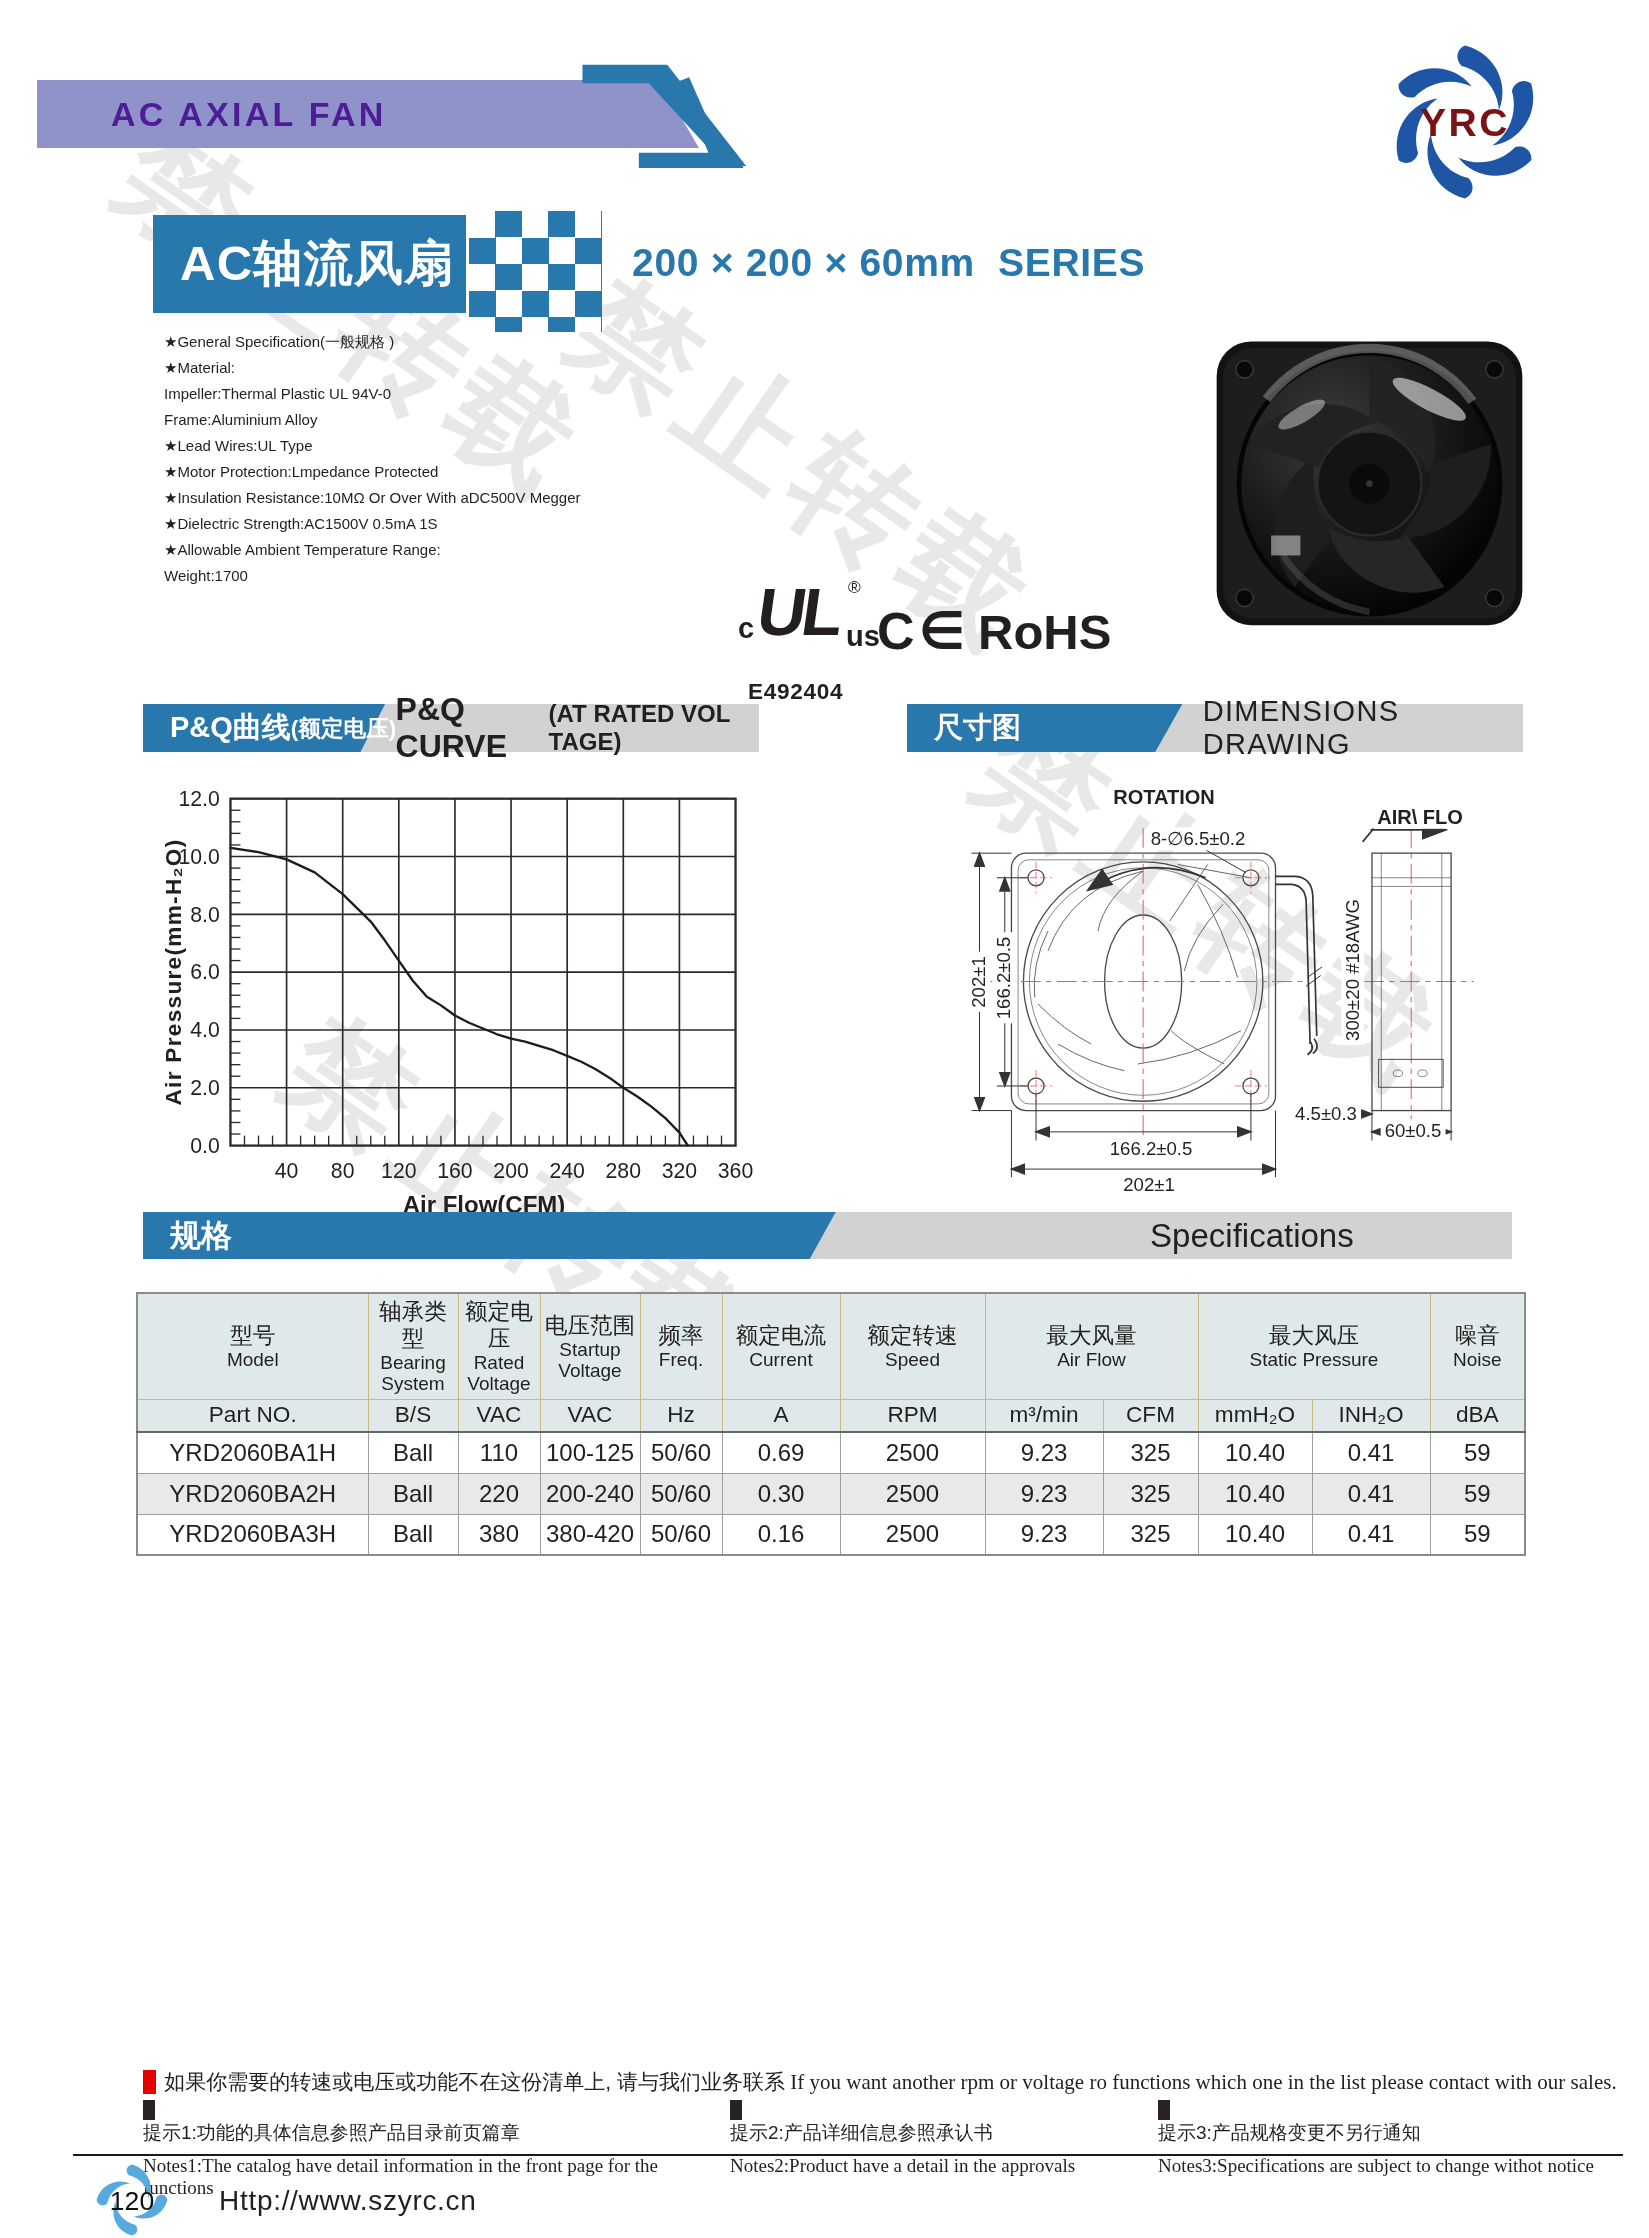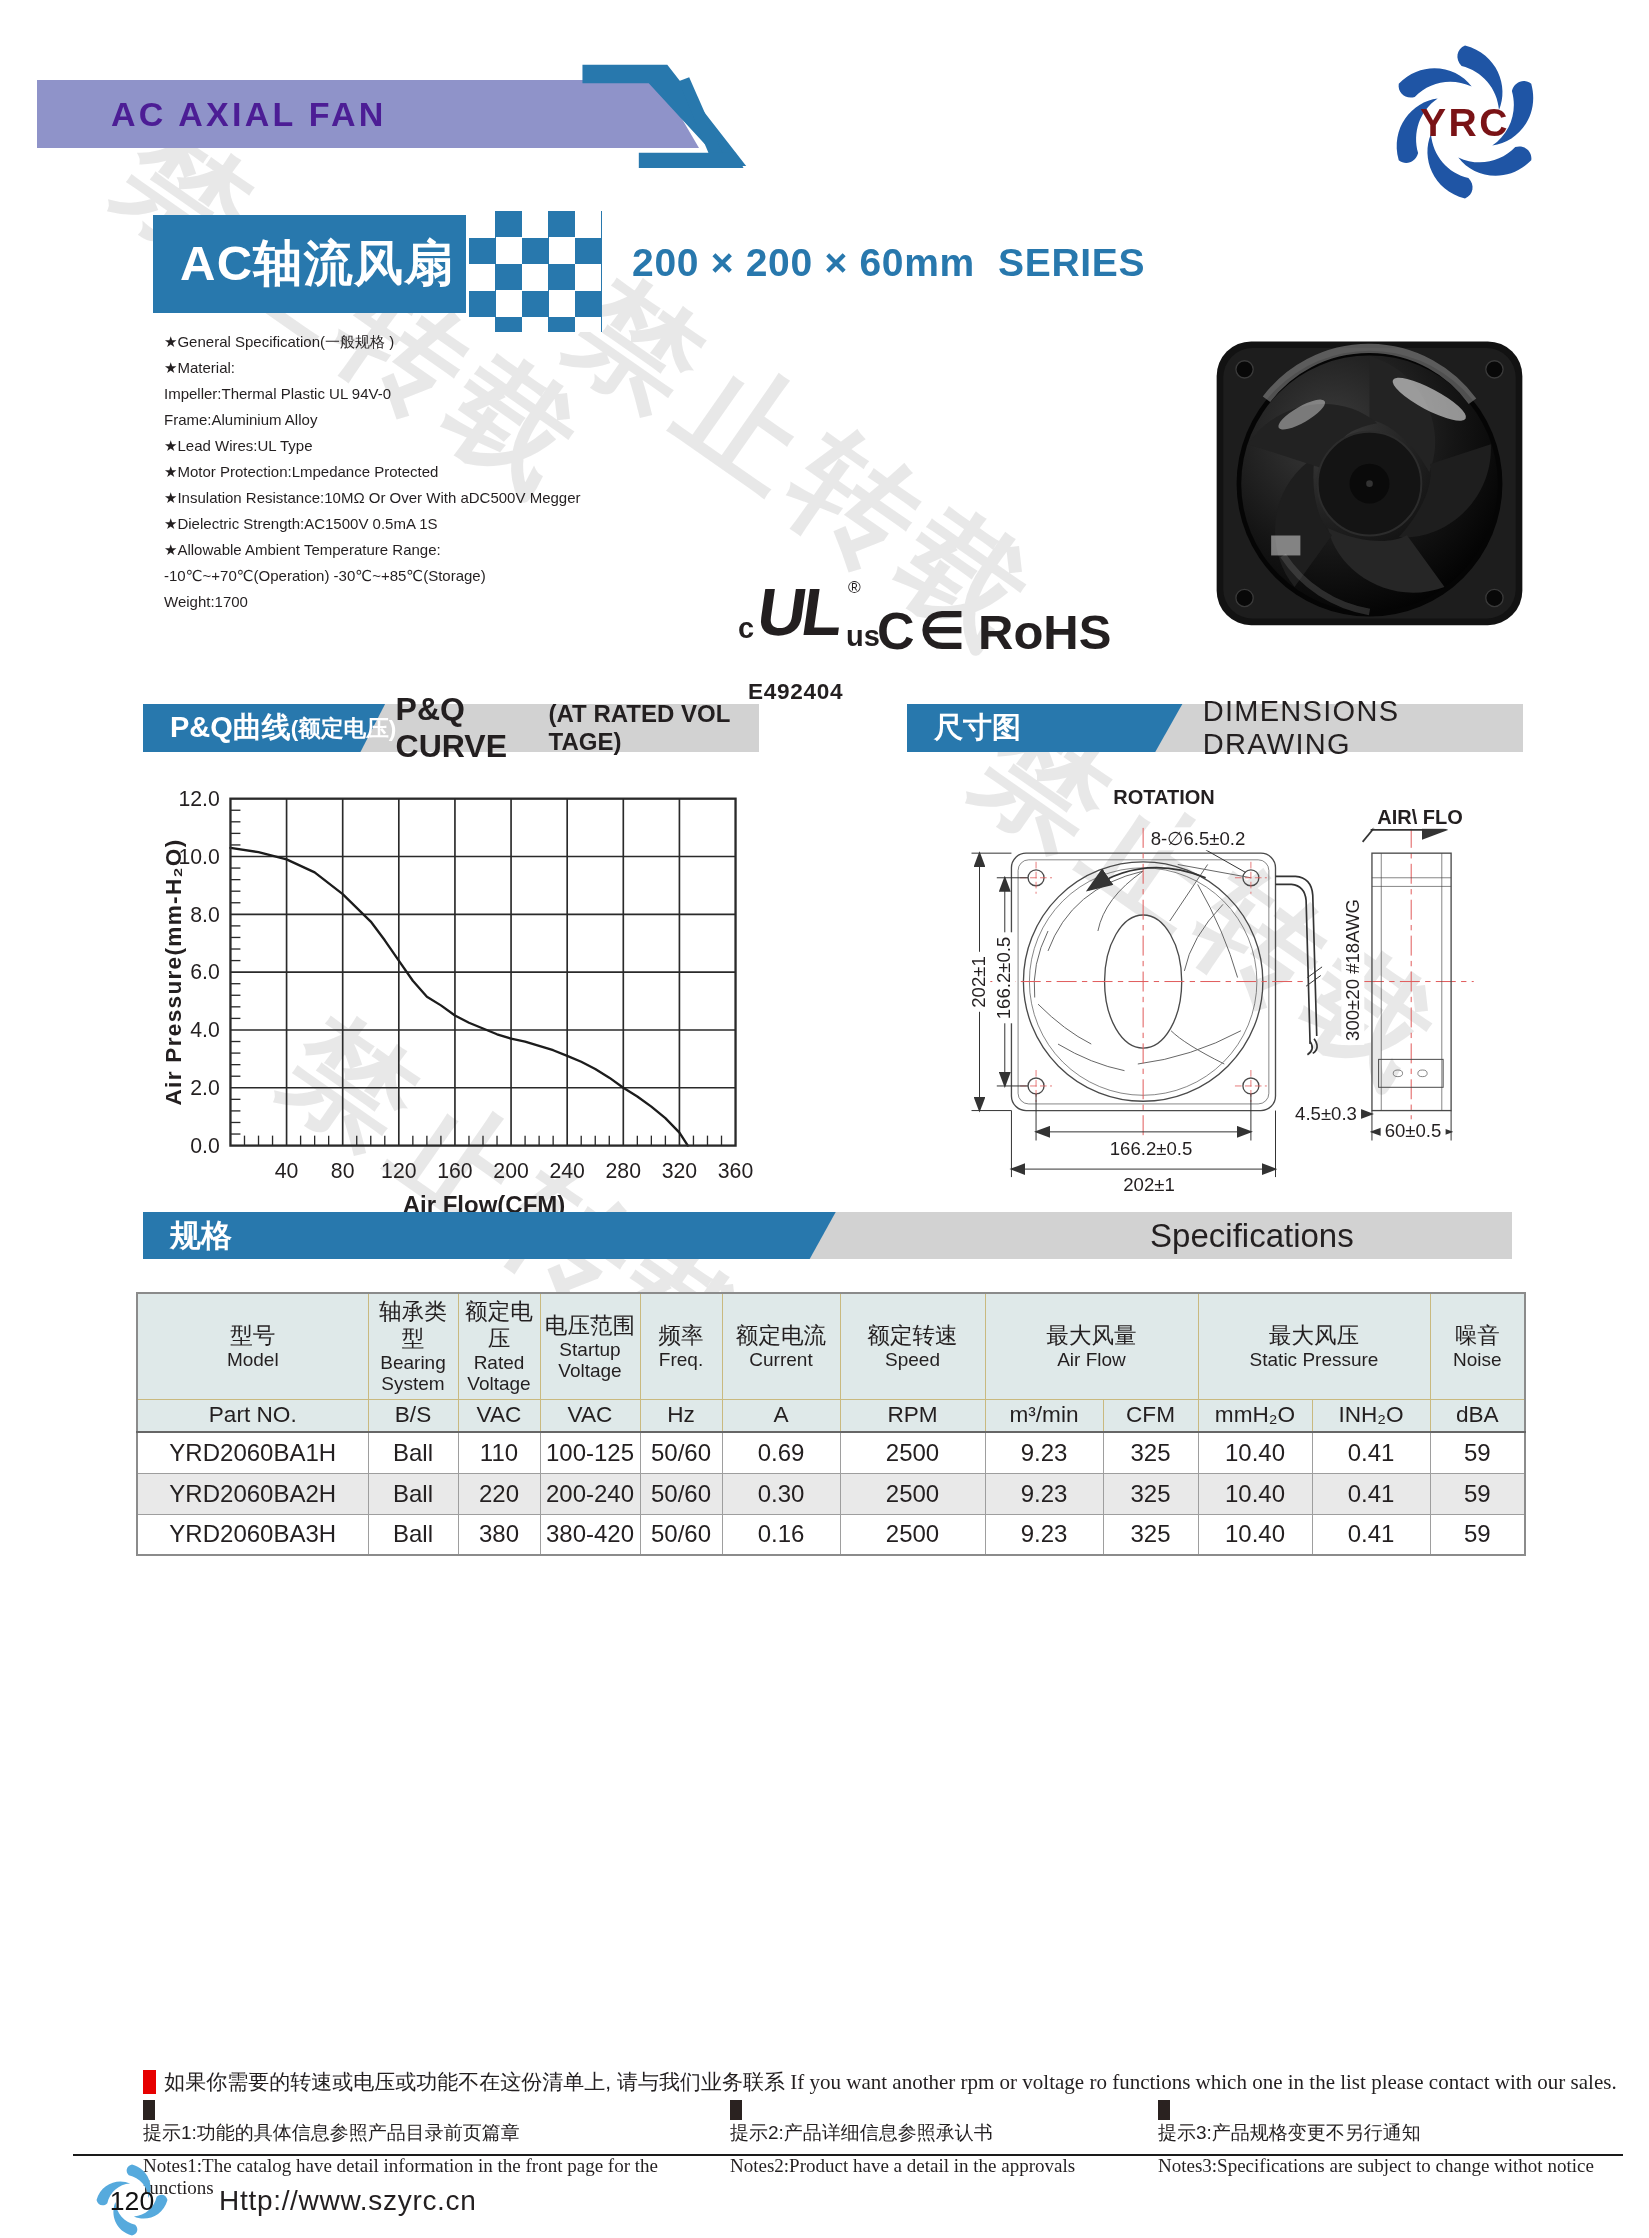--- a/index.html
+++ b/index.html
@@ -146,21 +146,20 @@
   <div class="abs gen-specs">
       <div class="gsline"><span class="st">★</span><span>General Specification(一般规格 )</span></div>
       <div class="gsline"><span class="st">★</span><span>Material:</span></div>
       <div class="gsline"><span class="st"></span><span>Impeller:Thermal Plastic UL 94V-0</span></div>
       <div class="gsline"><span class="st"></span><span>Frame:Aluminium Alloy</span></div>
       <div class="gsline"><span class="st">★</span><span>Lead Wires:UL Type</span></div>
       <div class="gsline"><span class="st">★</span><span>Motor Protection:Lmpedance Protected</span></div>
       <div class="gsline"><span class="st">★</span><span>Insulation Resistance:10MΩ Or Over With aDC500V Megger</span></div>
       <div class="gsline"><span class="st">★</span><span>Dielectric Strength:AC1500V 0.5mA 1S</span></div>
       <div class="gsline"><span class="st">★</span><span>Allowable Ambient Temperature Range:</span></div>
-      <div class="gsline"><span class="st"></span><span>-10℃~+70℃(Operation)  -30℃~+85℃(Storage)</span></div>
       <div class="gsline"><span class="st"></span><span>Weight:1700</span></div>
     </div>
 
   <div class="abs ul-block">
     <span class="ul-c">c</span>
     <span class="ul-main">UL</span>
     <span class="ul-reg">®</span>
     <span class="ul-us">us</span>
     <span class="ul-file">E492404</span>
   </div>

